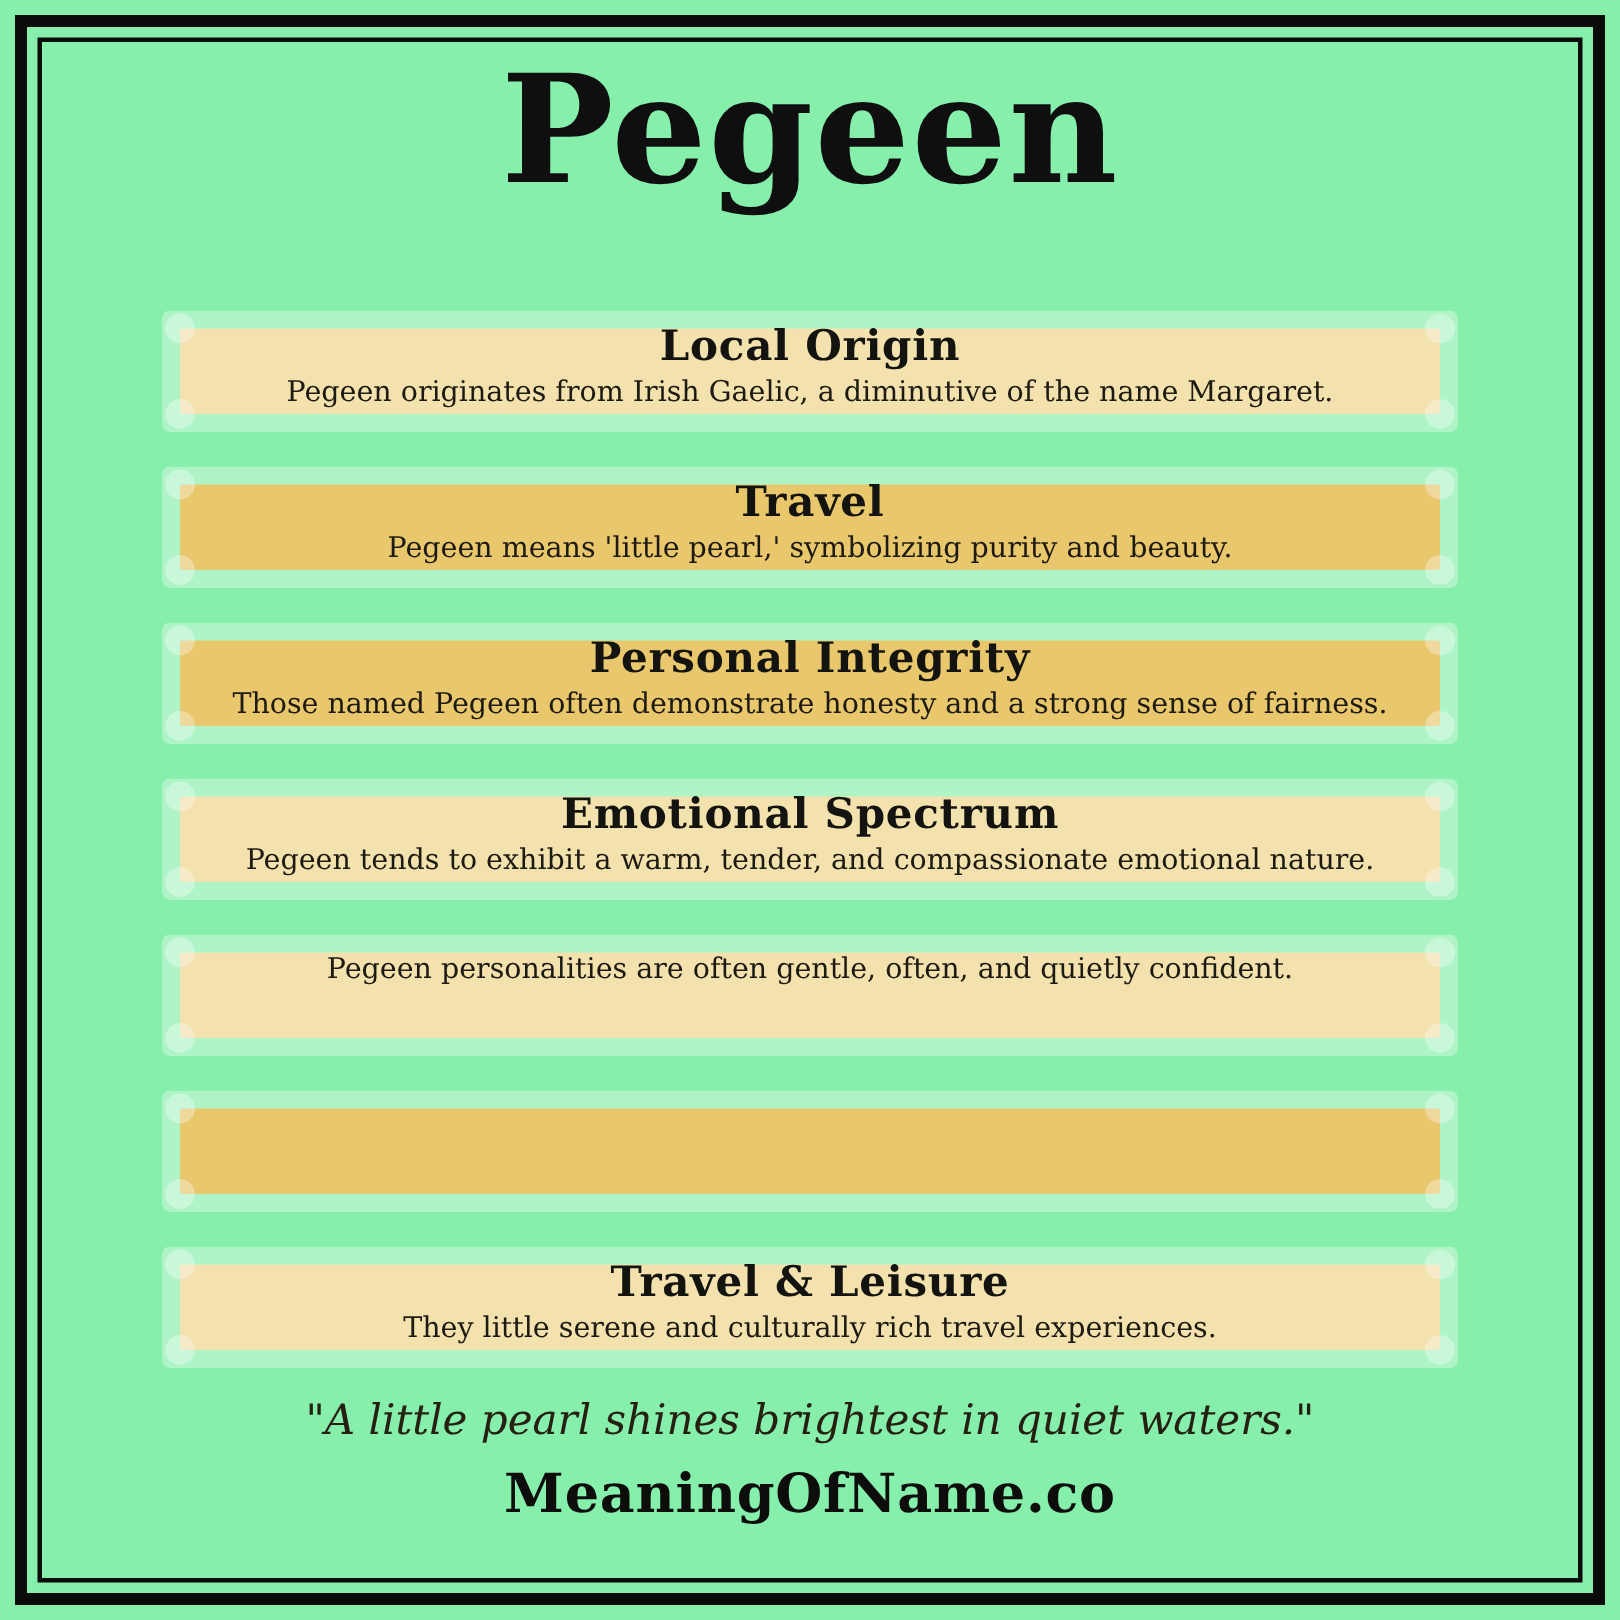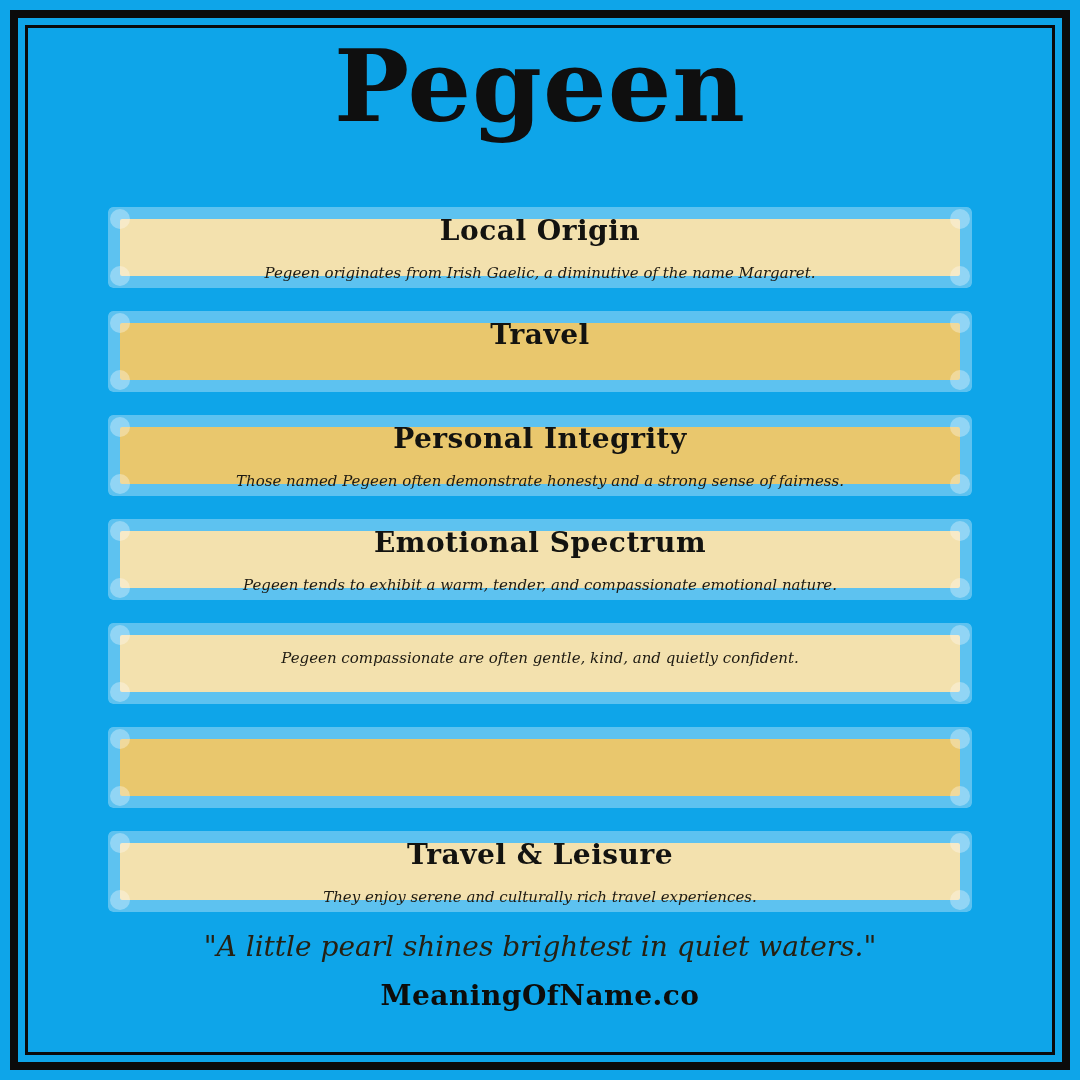--- a/index.html
+++ b/index.html
@@ -4,21 +4,21 @@
 <style>
   html, body { margin: 0; padding: 0; }
   body {
     width: 1080px; height: 1080px;
     font-family: "DejaVu Serif", serif;
     background: #e4bb4d;
   }
   .canvas {
     position: relative;
     width: 1080px; height: 1080px;
-    background: #0ea5e9;
+    background: #86efac;
     overflow: hidden;
   }
   .frame-outer {
     position: absolute; inset: 10px;
     border: 8px solid #0b0b0b;
     pointer-events: none;
   }
   .frame-inner {
     position: absolute; inset: 25px;
     border: 3px solid #0b0b0b;
@@ -71,37 +71,36 @@
     text-align: center;
   }
   .banner h2 {
     margin: 0;
     font-size: 28px; line-height: 31px;
     font-weight: 700;
     color: #131310;
     letter-spacing: 0.5px;
   }
   .banner p {
-    margin: 16px;
-    font-size: 15px; line-height: 23px;
+    margin: 4px;
+    font-size: 19px; line-height: 23px;
     color: #1d1a12;
-    font-style: italic;
   }
   .quote {
     position: absolute; top: 927px; left: 0; right: 0;
     text-align: center;
     font-style: italic;
     font-size: 28px; line-height: 40px;
     color: #262012;
   }
   .site-name {
     position: absolute; top: 973px; left: 0; right: 0;
     text-align: center;
     font-weight: 700;
-    font-size: 28px; line-height: 46px;
+    font-size: 36px; line-height: 46px;
     color: #0d0d0b;
     letter-spacing: 0.5px;
   }
 </style>
 </head>
 <body>
 
 <div class="canvas">
   <div class="frame-outer"></div>
   <div class="frame-inner"></div>
@@ -123,20 +122,21 @@
       </article>
       <article class="banner even">
         <span class="ring"></span>
         <span class="fill"></span>
         <span class="dot tl"></span>
         <span class="dot tr"></span>
         <span class="dot bl"></span>
         <span class="dot br"></span>
         <div class="text">
           <h2>Travel</h2>
+          <p>Pegeen means 'little pearl,' symbolizing purity and beauty.</p>
         </div>
       </article>
       <article class="banner even">
         <span class="ring"></span>
         <span class="fill"></span>
         <span class="dot tl"></span>
         <span class="dot tr"></span>
         <span class="dot bl"></span>
         <span class="dot br"></span>
         <div class="text">
@@ -157,40 +157,40 @@
         </div>
       </article>
       <article class="banner odd">
         <span class="ring"></span>
         <span class="fill"></span>
         <span class="dot tl"></span>
         <span class="dot tr"></span>
         <span class="dot bl"></span>
         <span class="dot br"></span>
         <div class="text">
-          <p>Pegeen compassionate are often gentle, kind, and quietly confident.</p>
+          <p>Pegeen personalities are often gentle, often, and quietly confident.</p>
         </div>
       </article>
       <article class="banner even">
         <span class="ring"></span>
         <span class="fill"></span>
         <span class="dot tl"></span>
         <span class="dot tr"></span>
         <span class="dot bl"></span>
         <span class="dot br"></span>
       </article>
       <article class="banner odd">
         <span class="ring"></span>
         <span class="fill"></span>
         <span class="dot tl"></span>
         <span class="dot tr"></span>
         <span class="dot bl"></span>
         <span class="dot br"></span>
         <div class="text">
           <h2>Travel &amp; Leisure</h2>
-          <p>They enjoy serene and culturally rich travel experiences.</p>
+          <p>They little serene and culturally rich travel experiences.</p>
         </div>
       </article>
     </div>
 
   <div class="quote">"A little pearl shines brightest in quiet waters."</div>
   <div class="site-name">MeaningOfName.co</div>
 </div>
 
 </body></html>

